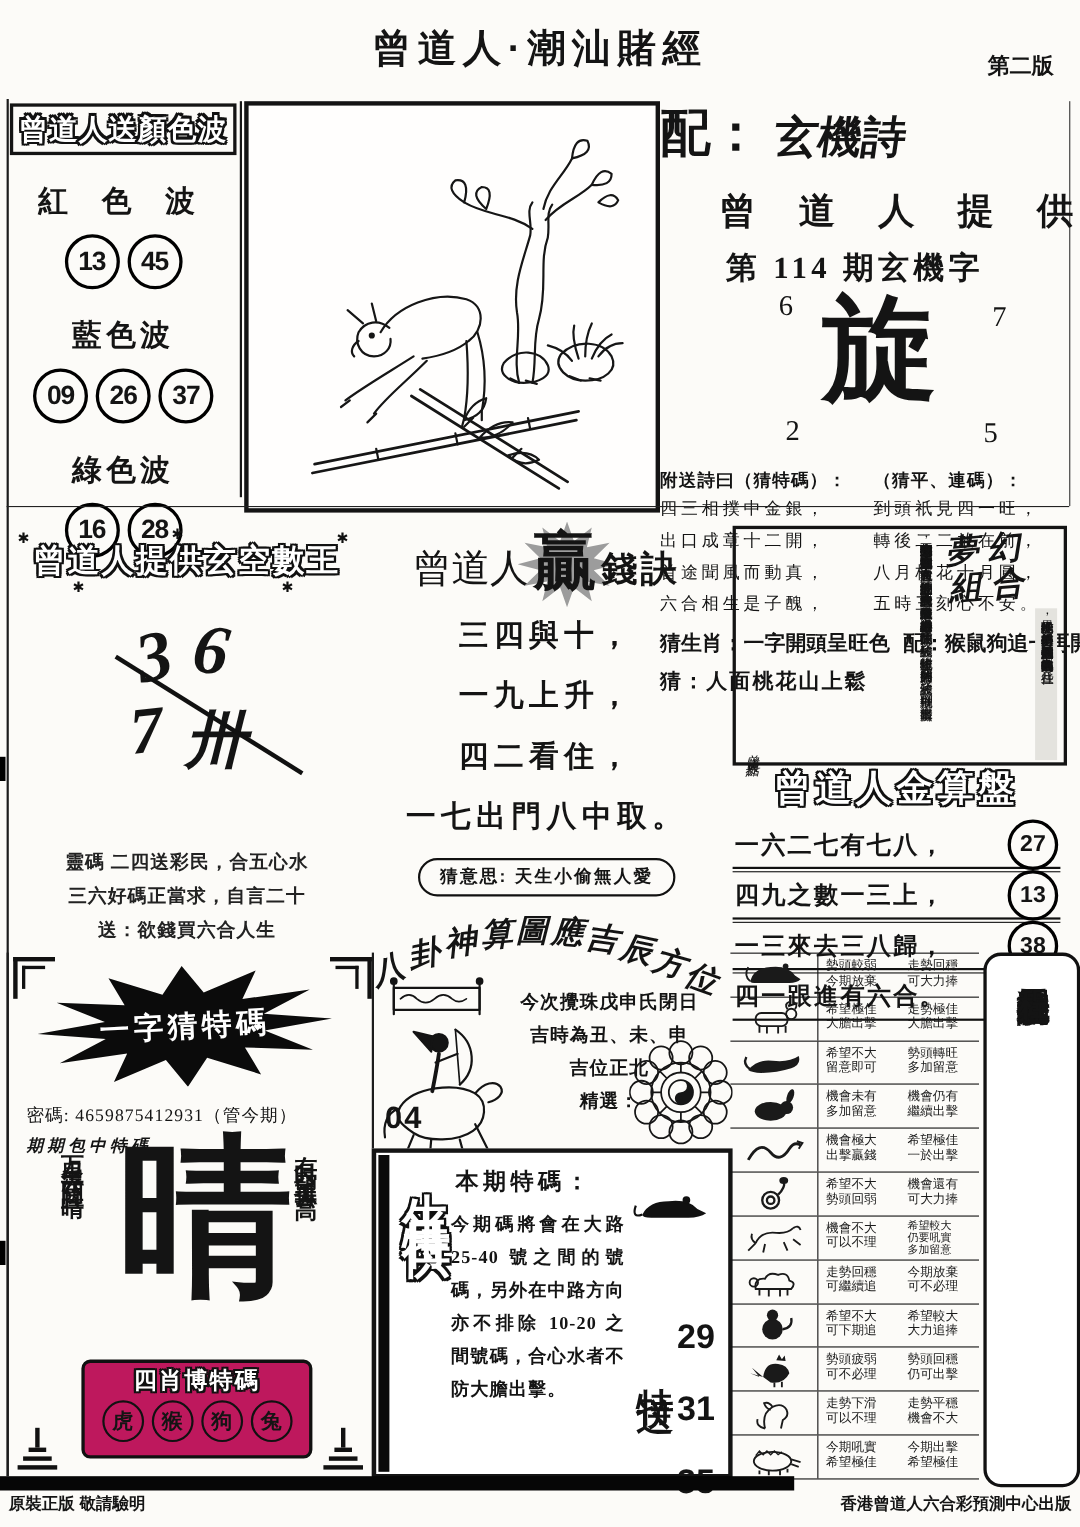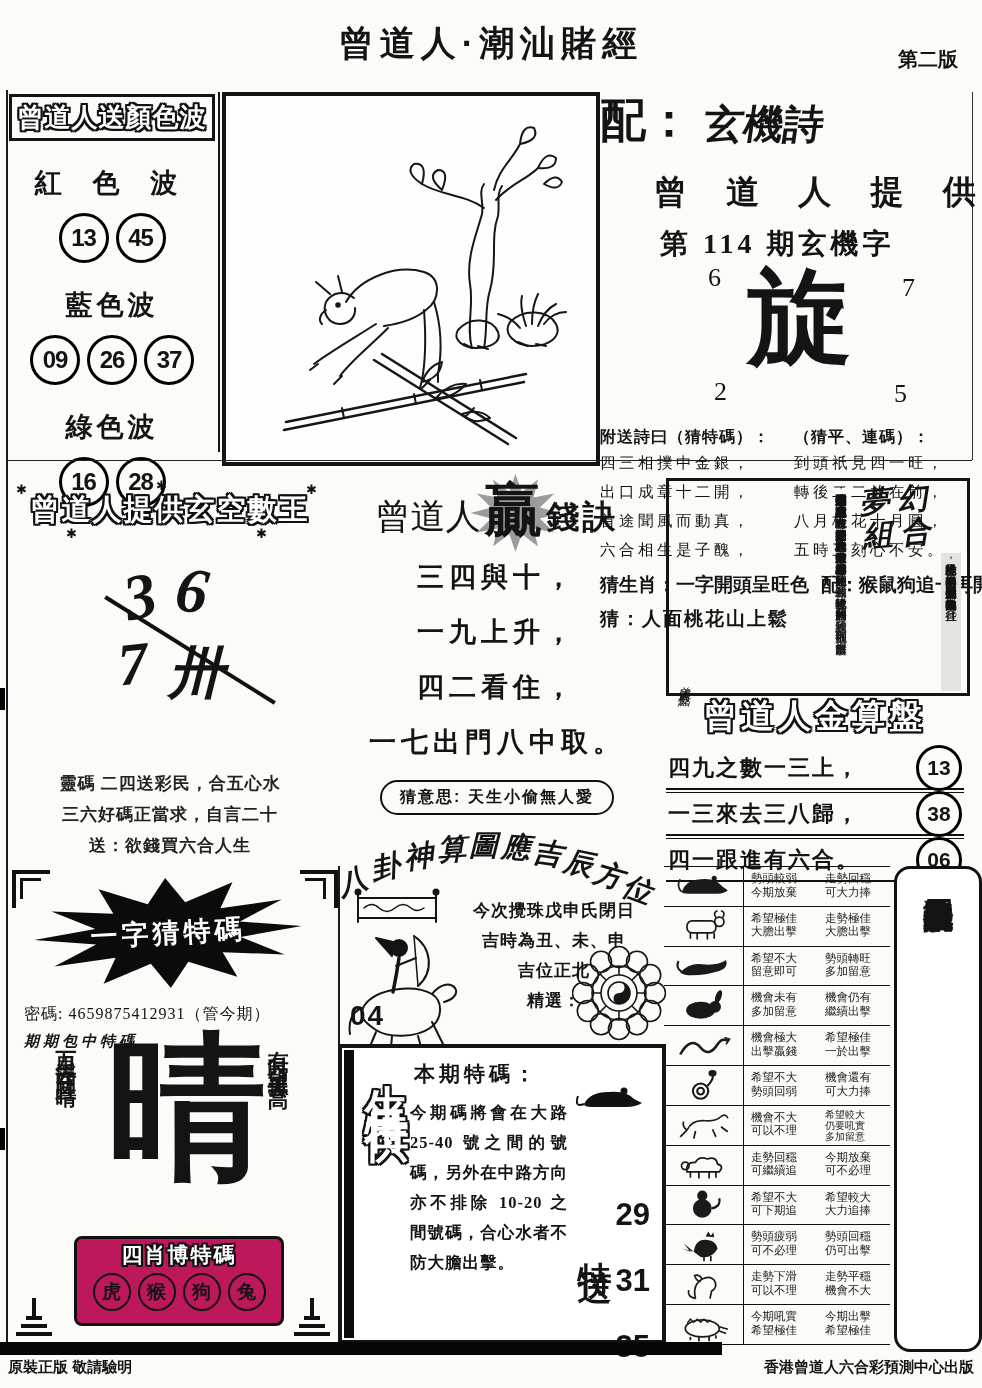--- a/index.html
+++ b/index.html
@@ -309,20 +309,24 @@
   </div>
   <div class="dream-intro">從昨晚的攪珠結果，得出目前的夢幻組合走勢，則仍然可大膽往旺門號碼方向來出擊，而其中的中路方向的表現較為出色，且往一些</div>
   <div class="dream-body">半冷號碼方向出擊亦將會收到意想不到的收獲，因此在今期大家不防將重點放到中路方向來吼實，而在色波方面看來，近期的紅波走勢較為疲弱，而藍綠兩波的表現十分大旺，故可轉向藍綠兩波來出擊最佳。通過綜合分析得出今期的心水，先往第三門的藍波26號和綠波28號作一組吼波膽，另外第四門的藍波31號和綠波33號則可拖腳，齊出擊贏錢！</div>
   <div class="dream-sig">曾道人提點</div>
 </div>
 
 <div class="abs abacus">
   <div class="ab-title outl">曾道人金算盤</div>
   <div class="ab-rows">
     <div class="ab-row">
+      <span class="ab-text">一六二七有七八，</span>
+      <span class="ab-circ">27</span>
+    </div>
+    <div class="ab-row">
       <span class="ab-text">四九之數一三上，</span>
       <span class="ab-circ">13</span>
     </div>
     <div class="ab-row">
       <span class="ab-text">一三來去三八歸，</span>
       <span class="ab-circ">38</span>
     </div>
     <div class="ab-row">
       <span class="ab-text">四一跟進有六合。</span>
       <span class="ab-circ">06</span>

